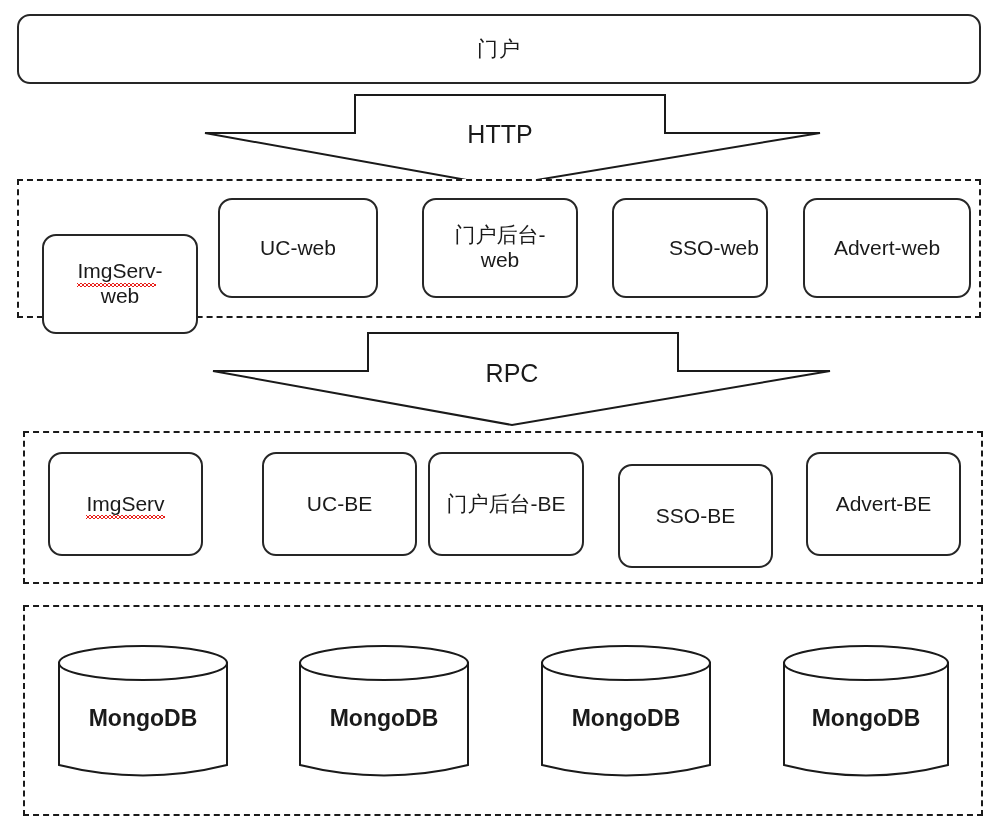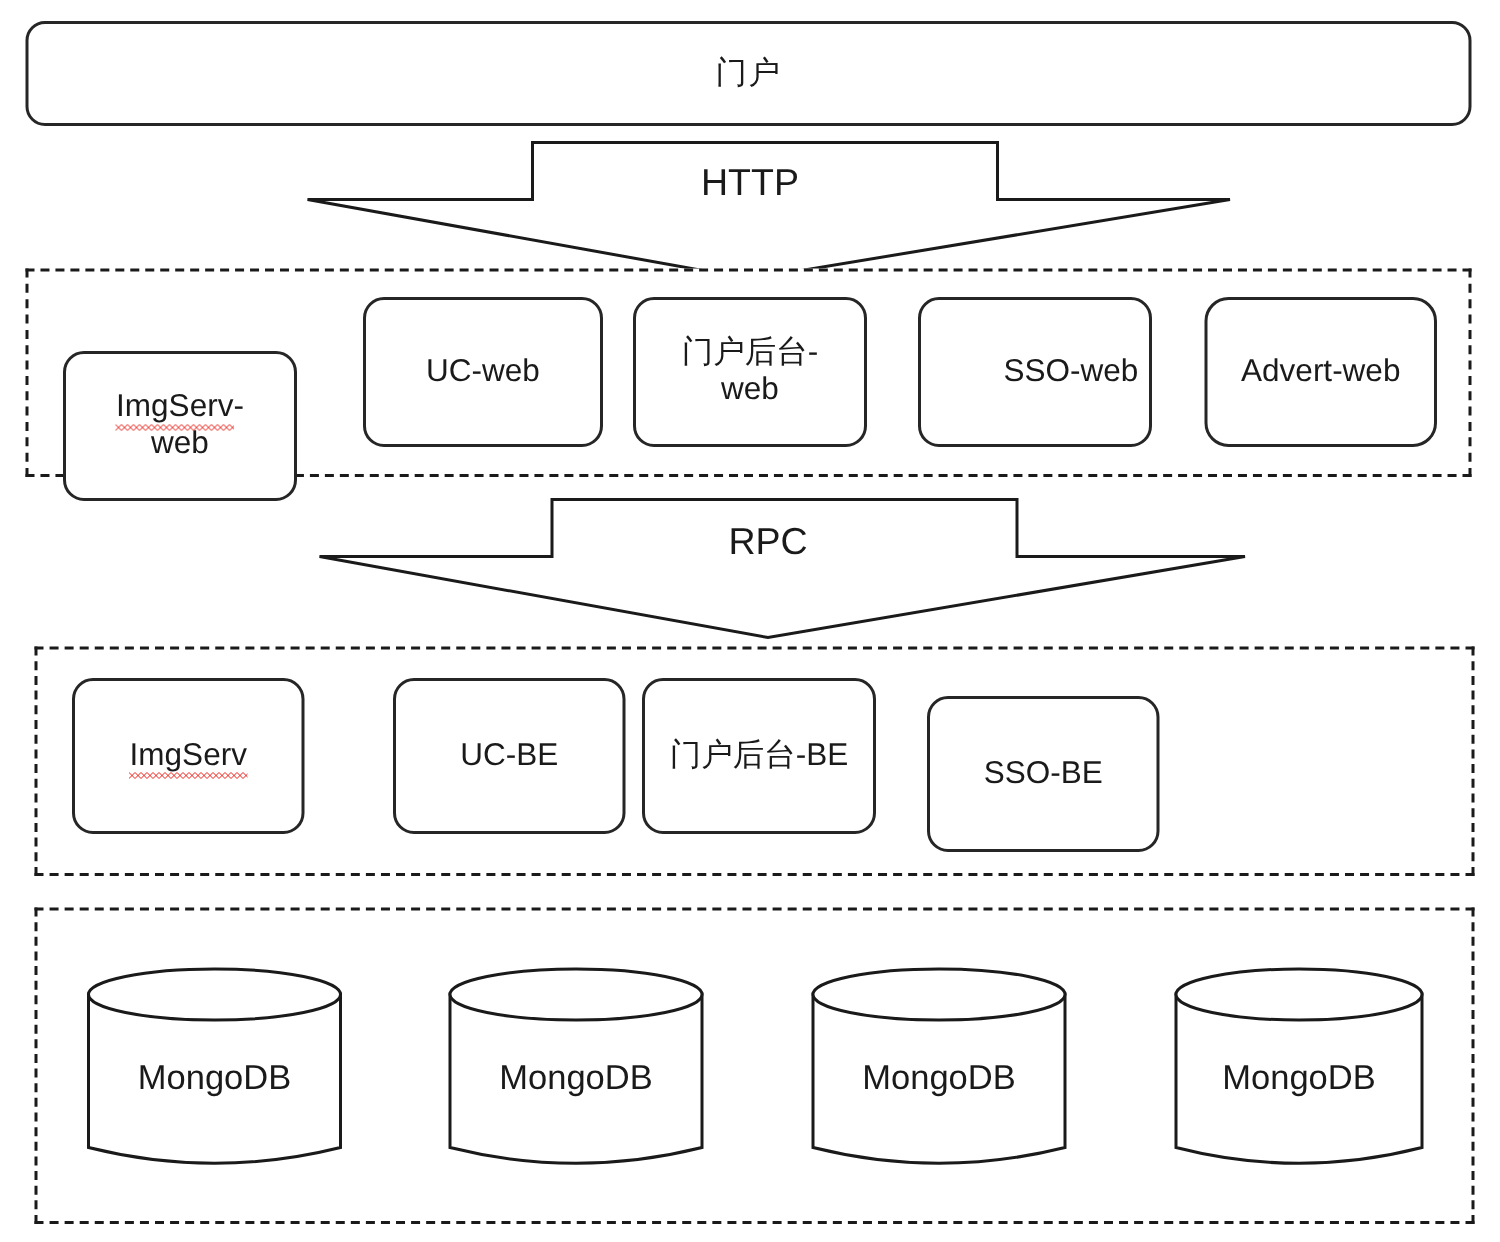--- a/index.html
+++ b/index.html
@@ -106,20 +106,21 @@
     stroke: #1a1a1a;
     stroke-width: 2;
     stroke-linejoin: miter;
   }
   .arrow-label {
     position: absolute;
     font-size: 25px;
     color: #1a1a1a;
     text-align: center;
     white-space: nowrap;
+    margin-top: 12px;
   }
 
   
   .db-cyl {
     position: absolute;
   }
   .db-cyl svg {
     position: absolute;
     left: 0;
     top: 0;
@@ -131,20 +132,21 @@
     stroke-width: 2;
   }
   .db-label {
     position: absolute;
     left: 0;
     width: 100%;
     text-align: center;
     font-size: 23px;
     color: #1a1a1a;
     pointer-events: none;
+    font-weight: bold;
   }
 </style>
 </head>
 <body>
 
 <div id="canvas">
 
   <div class="portal-box">
     <span class="portal-label">门户</span>
   </div>
@@ -153,33 +155,33 @@
     <path class="arrow-shape" d="M 355 95 L 665 95 L 665 133 L 820 133 L 500 186 L 205 133 L 355 133 Z"></path>
   </svg>
   <div class="arrow-label" style="left:0px; top:108px; width:1000px;">HTTP</div>
 
   <div class="layer-box" id="layer-web"></div>
 
   <div class="svc-box" style="left:42px; top:198px; width:156px; height:100px;margin-top:36px;">
     <span class="svc-label wrap-two"><span class="squiggle">ImgServ</span>-<br>web</span>
   </div>
 
-  <div class="svc-box" style="left:242px; top:198px; width:160px; height:100px;">
+  <div class="svc-box" style="left:218px; top:198px; width:160px; height:100px;">
     <span class="svc-label">UC-web</span>
   </div>
 
   <div class="svc-box" style="left:422px; top:198px; width:156px; height:100px;justify-content:center;">
     <span class="svc-label wrap-two">门户后台-<br>web</span>
   </div>
 
   <div class="svc-box" style="left:612px; top:198px; width:156px; height:100px;padding-left:48px;">
     <span class="svc-label">SSO-web</span>
   </div>
 
-  <div class="svc-box" style="left:803px; top:198px; width:155px; height:100px;border-radius:16px;">
+  <div class="svc-box" style="left:803px; top:198px; width:168px; height:100px;">
     <span class="svc-label">Advert-web</span>
   </div>
 
   <svg class="arrow-svg" style="left:0px; top:0px; width:1000px; height:430px;">
     <path class="arrow-shape" d="M 368 333 L 678 333 L 678 371 L 830 371 L 512 425 L 213 371 L 368 371 Z"></path>
   </svg>
   <div class="arrow-label" style="left:0px; top:347px; width:1024px;">RPC</div>
 
   <div class="layer-box" id="layer-be"></div>
 
@@ -192,20 +194,23 @@
   </div>
 
   <div class="svc-box" style="left:428px; top:452px; width:156px; height:104px;justify-content:center;">
     <span class="svc-label">门户后台-BE</span>
   </div>
 
   <div class="svc-box" style="left:618px; top:452px; width:155px; height:104px;margin-top:12px;">
     <span class="svc-label">SSO-BE</span>
   </div>
 
+  <div class="svc-box" style="left:806px; top:452px; width:155px; height:104px;">
+    <span class="svc-label">Advert-BE</span>
+  </div>
 
   <div class="layer-box" id="layer-db"></div>
 
   <div class="db-cyl" style="left:58px; top:645px; width:170px; height:142px;">
     <svg width="170" height="142" viewBox="0 0 170 142">
       <path class="cyl-shape" d="M 1 18 L 1 120 Q 85 141 169 120 L 169 18 Q 85 37 1 18 Z"></path>
       <ellipse class="cyl-shape" cx="85" cy="18" rx="84" ry="17"></ellipse>
     </svg>
     <div class="db-label" style="top:60px;">MongoDB</div>
   </div>

